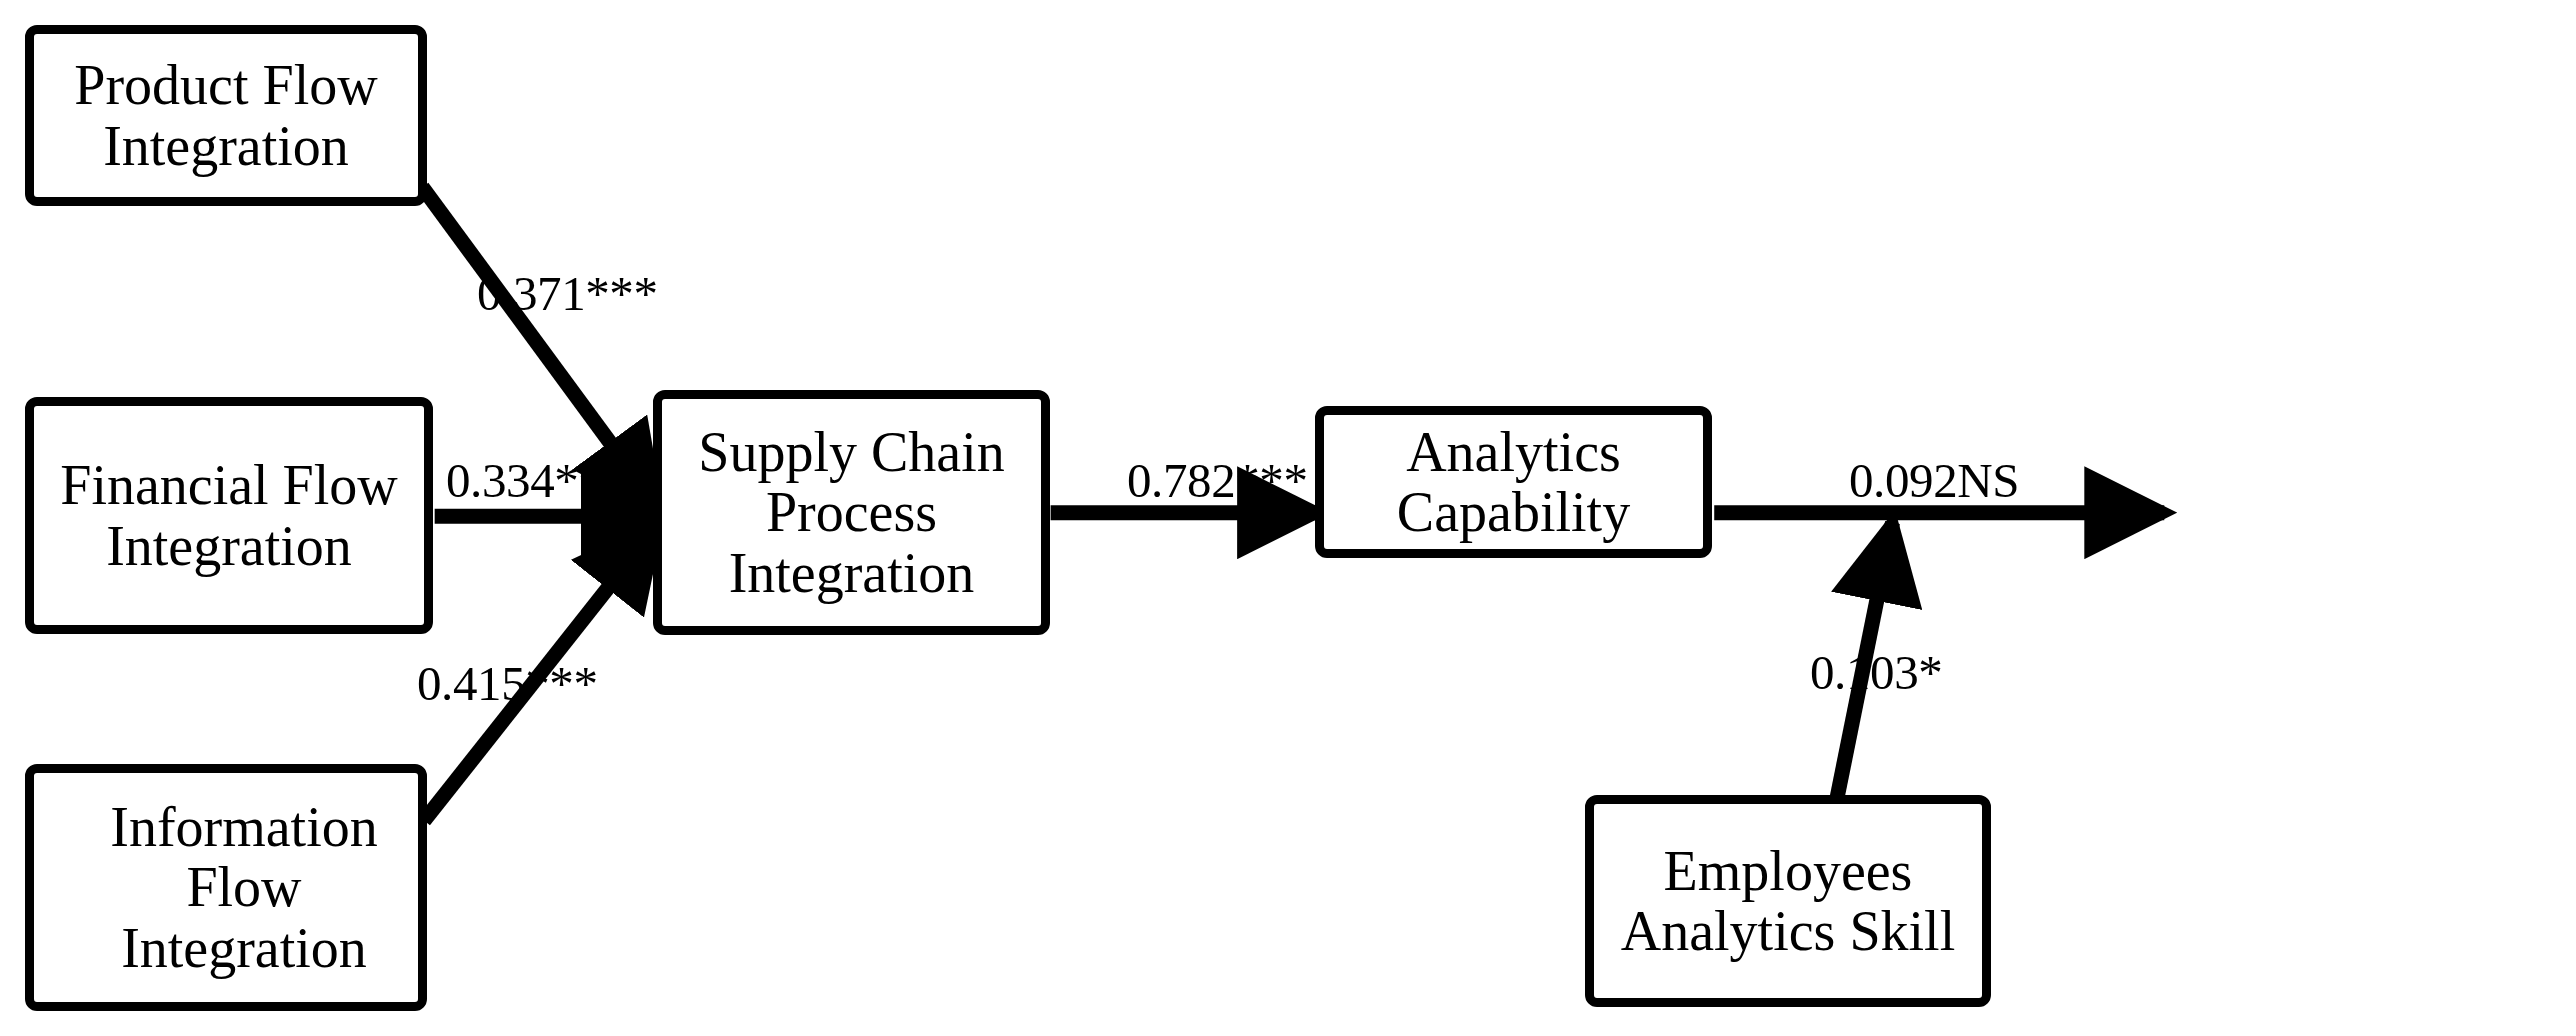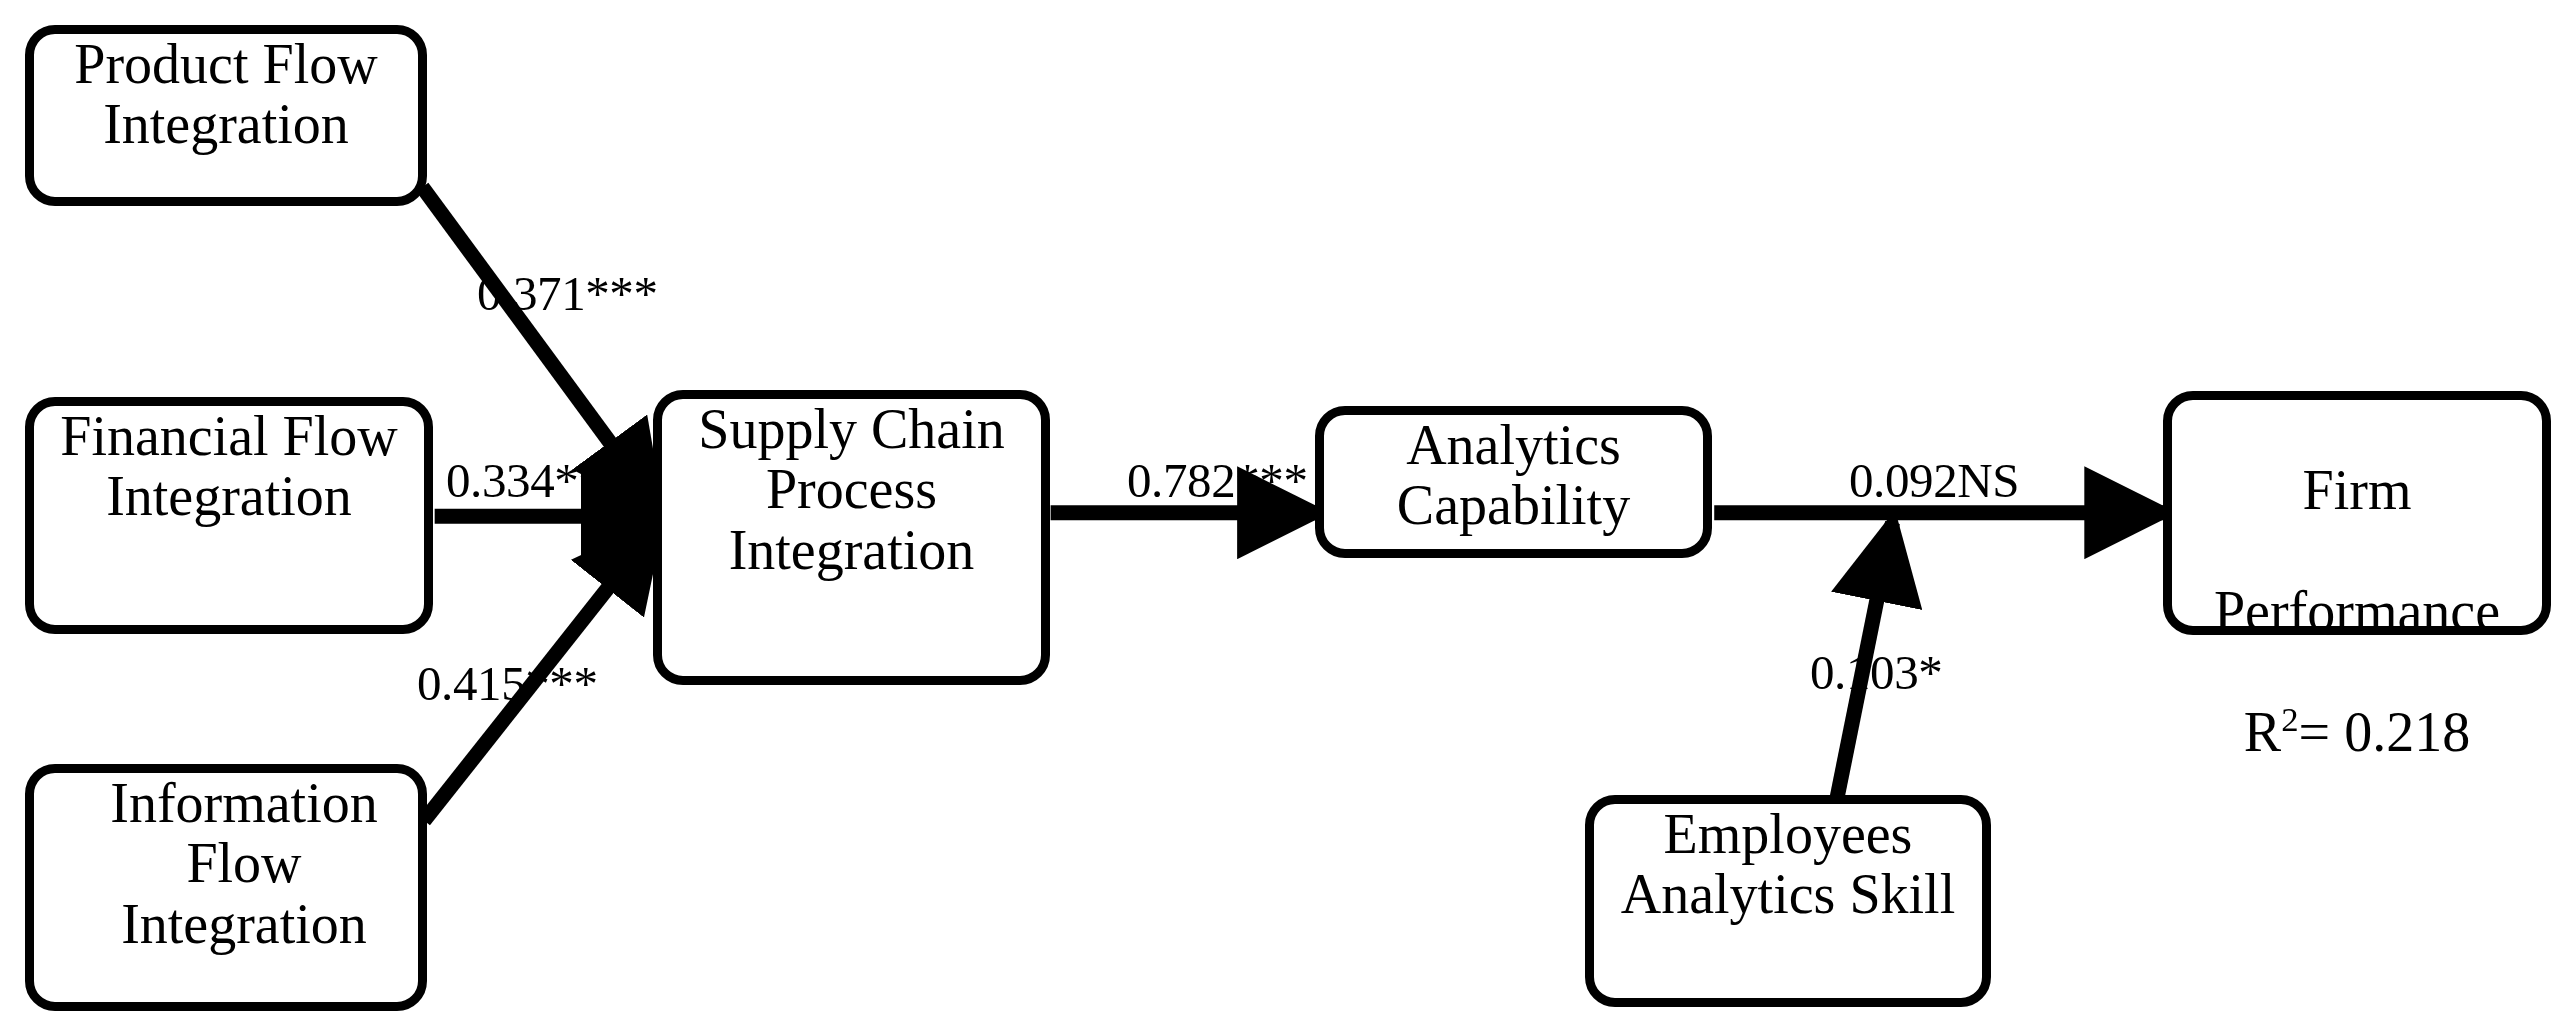--- a/index.html
+++ b/index.html
@@ -23,23 +23,23 @@
     top: 0;
     width: 2576px;
     height: 1036px;
     pointer-events: none;
   }
   .node {
     position: absolute;
     box-sizing: border-box;
     background: #ffffff;
     border: 9.7px solid #000000;
-    border-radius: 30px;
+    border-radius: 12px;
     display: flex;
-    align-items: flex-start;
+    align-items: center;
     justify-content: center;
     z-index: 3;
   }
   .node-label {
     text-align: center;
     line-height: 1.08;
     color: #000000;
     font-size: 56px;
     font-weight: 400;
     white-space: pre-line;
@@ -99,43 +99,36 @@
     <span class="node-label">Financial Flow
 Integration</span>
   </div>
 
   <div class="node" style="left:25px; top:764px; width:402px; height:247px;padding-left:36px;">
     <span class="node-label">Information
 Flow
 Integration</span>
   </div>
 
-  <div class="node" style="left:653px; top:390px; width:397px; height:295px;">
+  <div class="node" style="left:653px; top:390px; width:397px; height:245px;">
     <span class="node-label">Supply Chain
 Process
 Integration</span>
   </div>
 
   <div class="node" style="left:1315px; top:406px; width:397px; height:152px;">
     <span class="node-label">Analytics
 Capability</span>
   </div>
 
   <div class="node" style="left:1585px; top:795px; width:406px; height:212px;">
     <span class="node-label">Employees
 Analytics Skill</span>
   </div>
 
-  <div class="node" style="left:2163px; top:391px; width:388px; height:244px;">
-    <span class="node-label">
-      <span class="r2-line">Firm</span>
-      <span class="r2-line">Performance</span>
-      <span class="r2-line"><span>R</span><sup>2</sup><span>= 0.218</span></span>
-    </span>
-  </div>
 
   <div class="path-label" style="left:477px; top:265px;">0.371***</div>
 
   <div class="path-label" style="left:446px; top:452px;">0.334***</div>
 
   <div class="path-label" style="left:417px; top:655px;">0.415***</div>
 
   <div class="path-label" style="left:1095px; top:452px;margin-left:32px;">0.782***</div>
 
   <div class="path-label" style="left:1849px; top:452px;">0.092NS</div>

